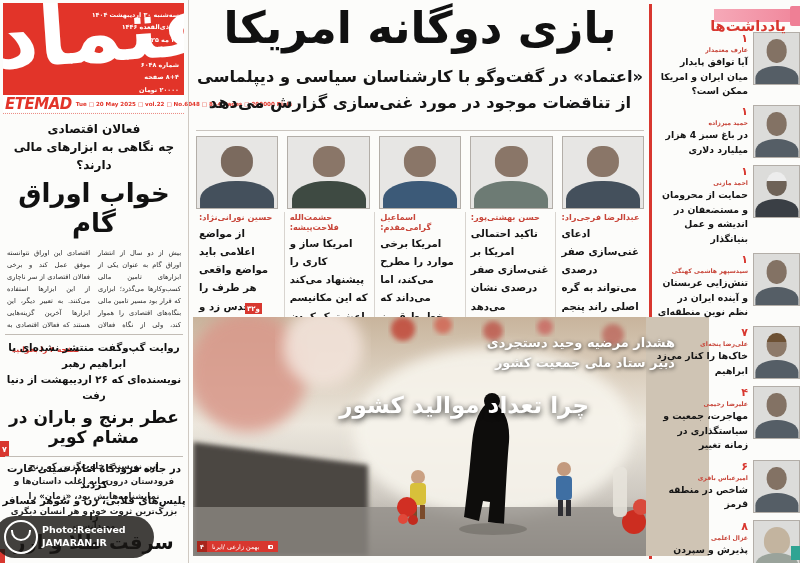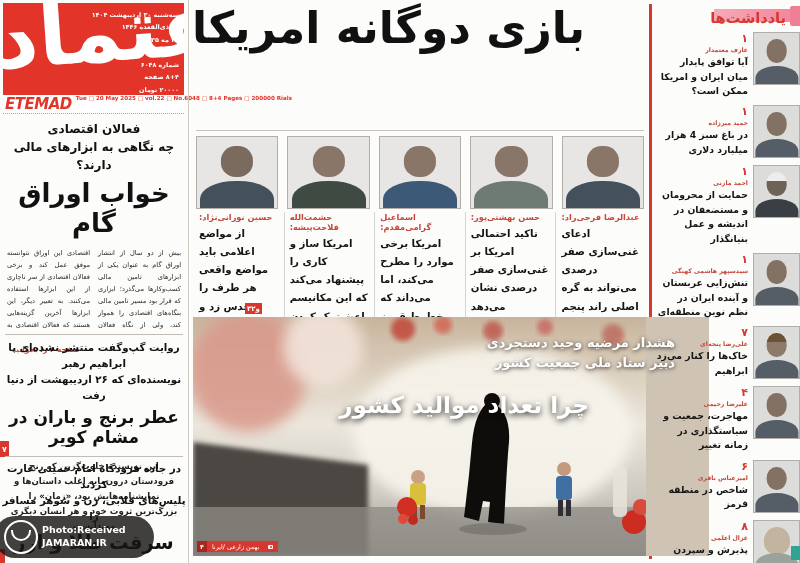--- a/index.html
+++ b/index.html
@@ -5,21 +5,21 @@
   html,body{margin:0;padding:0;background:#e8e8e8}
   #page{position:relative;width:800px;height:563px;background:#fcfcfa;overflow:hidden;
         font-family:"DejaVu Sans",sans-serif;color:#111}
 
   
   #masthead{position:absolute;left:3px;top:3px;width:181px;height:92px;background:#e23429;overflow:hidden}
   #calligraphy{position:absolute;left:-8px;top:-14px;font-size:84px;font-weight:bold;color:#fff;
                transform:rotate(-4deg);line-height:1;letter-spacing:-6px}
   #mast-dates{position:absolute;right:5px;top:6px;text-align:right;color:#fff;font-size:6.4px;
               line-height:1.95;direction:rtl;font-weight:bold}
-  #mast-strip{position:absolute;left:3px;top:95px;width:181px;height:17px;display:flex;background:#fff}
+  #mast-strip{position:absolute;left:3px;top:95px;width:181px;height:17px;display:flex;align-items:center;background:#fff}
   #mast-latin{color:#e23429;font-weight:bold;font-size:15px;letter-spacing:-.5px;font-style:italic;margin-left:2px}
   #mast-info{color:#e23429;font-size:5.6px;font-weight:bold;margin-left:4px;white-space:nowrap}
   #mast-redline{position:absolute;left:3px;top:113px;width:181px;border-top:1px dotted #e23429;opacity:.55}
 
   
   #vline-left{position:absolute;left:188px;top:0;bottom:0;width:1px;background:#cfc9c2}
   #vline-red{position:absolute;left:649px;top:4px;bottom:4px;width:3px;background:#d8372f}
 
   
   .lcol{position:absolute;left:2px;width:184px;text-align:center;direction:rtl}
@@ -43,21 +43,21 @@
 
   
   #watermark{position:absolute;left:-6px;top:516px;width:160px;height:42px;background:rgba(25,22,20,.82);
              border-radius:21px;display:flex;align-items:center;z-index:6}
   #wm-logo{width:30px;height:30px;border:2px solid #fff;border-radius:50%;margin:0 4px 0 10px;position:relative;flex:none}
   #wm-logo::after{content:"";position:absolute;left:5px;top:8px;width:16px;height:9px;border:2px solid #fff;
                   border-top:none;border-radius:0 0 10px 10px}
   #wm-text{color:#fff;font-size:9.5px;font-weight:bold;line-height:1.35;text-align:left}
 
   
-  #lead-head{position:absolute;left:192px;top:2px;width:456px;text-align:left;font-size:44px;font-weight:bold;
+  #lead-head{position:absolute;left:192px;top:2px;width:456px;text-align:center;font-size:44px;font-weight:bold;
              letter-spacing:-2px;direction:rtl}
   #lead-sub{position:absolute;left:192px;top:64px;width:456px;text-align:center;font-size:16.3px;font-weight:bold;
             line-height:1.62;direction:rtl;color:#161616}
   #lead-rule{position:absolute;left:196px;top:130px;width:448px;border-top:1px solid #c9c4be}
 
   #experts-photos{position:absolute;left:196px;top:136px;width:448px;display:flex;direction:rtl;gap:9px}
   .pcard{flex:1;height:71px;border:1px solid #b3aea8;background:#e7e6e4;position:relative;overflow:hidden}
   .bust{position:absolute;inset:0}
   .bust::before{content:"";position:absolute;top:12%;left:50%;transform:translateX(-50%);
                 width:40%;height:44%;border-radius:46%;background:#8a7668}
@@ -88,21 +88,21 @@
   .cam-icon{width:5px;height:4px;background:#fff;border-radius:1px;position:relative;display:inline-block}
   .cam-icon::after{content:"";position:absolute;left:1.5px;top:1px;width:2px;height:2px;border-radius:50%;background:#d8372f}
 
   
   #sidebar{position:absolute;left:656px;top:0;width:144px;bottom:0;direction:rtl;overflow:hidden}
   #sb-head{position:relative;height:26px;margin-top:6px}
   #sb-ribbon{position:absolute;right:-16px;top:3px;left:58px;height:13px;
              background:linear-gradient(90deg,#f6a9b8,#ef7f95)}
   #sb-tab{position:absolute;right:-16px;top:0;width:26px;height:20px;background:#ef7f95;border-radius:2px;
           color:#fff;font-weight:bold;font-size:11px;text-align:center;line-height:20px}
-  #sb-title{position:absolute;right:14px;top:4px;color:#d8372f;font-size:14.5px;font-weight:bold;z-index:2}
+  #sb-title{position:absolute;right:14px;top:12px;color:#d8372f;font-size:14.5px;font-weight:bold;z-index:2}
   .note{display:flex;gap:5px;margin-bottom:7px;align-items:flex-start}
   .nphoto{flex:none;width:45px;height:51px;border:1px solid #b3aea8;background:#dcdcda;position:relative;overflow:hidden}
   .nphoto .bust::before{width:46%;height:46%;top:12%;background:#837264}
   .nphoto .bust::after{width:96%;height:50%;bottom:-14%;background:#555e66}
   .nphoto.cleric .bust::before{background:linear-gradient(#ededed 38%,#6e6257 38%)}
   .nphoto.cleric .bust::after{background:#3a3f45}
   .nphoto.cap .bust::before{background:linear-gradient(#6d5134 36%,#8d7a6a 36%)}
   .nphoto.hijab .bust::before{width:58%;height:54%;border-radius:50% 50% 42% 42%;background:#c3b49f}
   .nphoto.hijab .bust::after{background:#9aa39b}
   .ntxt{flex:1;text-align:right;padding-top:1px}
@@ -165,20 +165,24 @@
 
   <div id="watermark">
     <span id="wm-logo"></span>
     <span id="wm-text">
       <span>Photo:Received</span><br>
       <span>JAMARAN.IR</span>
     </span>
   </div>
 
   <div id="lead-head">بازی دوگانه امریکا</div>
+  <div id="lead-sub">
+    <div>«اعتماد» در گفت‌وگو با کارشناسان سیاسی و دیپلماسی</div>
+    <div>از تناقضات موجود در مورد غنی‌سازی گزارش می‌دهد</div>
+  </div>
   <div id="lead-rule"></div>
 
   <div id="experts-photos">
     <div class="pcard">
         <div class="bust"></div>
       </div>
     <div class="pcard">
         <div class="bust"></div>
       </div>
     <div class="pcard">

